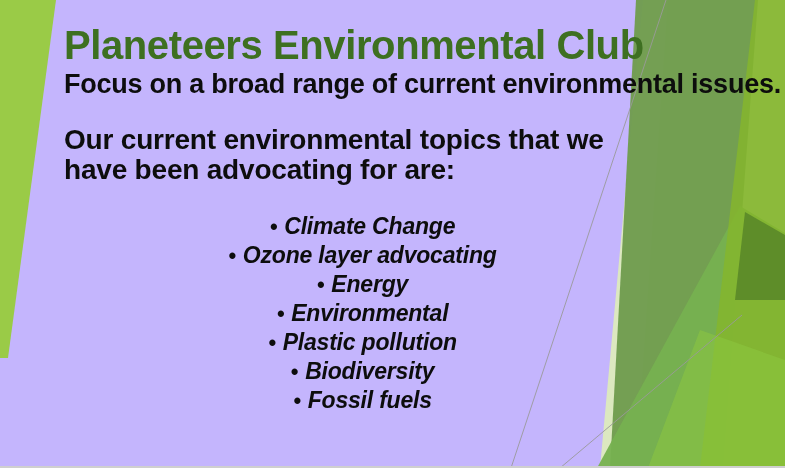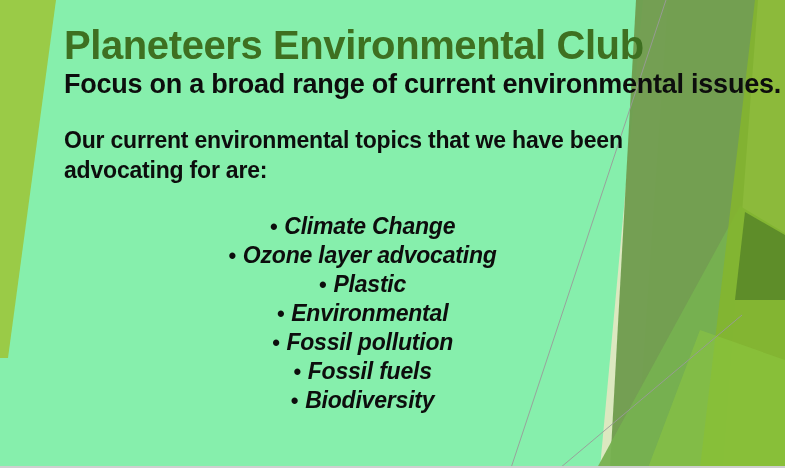--- a/index.html
+++ b/index.html
@@ -9,21 +9,21 @@
     background: #ffffff;
   }
   body {
     font-family: "Liberation Sans", sans-serif;
   }
 
   #slide {
     position: relative;
     width: 785px;
     height: 468px;
-    background: #86efac;
+    background: #c4b5fd;
     overflow: hidden;
     box-sizing: border-box;
     border-bottom: 2px solid #cfcfcf;
   }
 
   
   #deco-left, #deco-right, #deco-lines {
     position: absolute;
     top: 0;
     left: 0;
@@ -77,21 +77,21 @@
   #body-block {
     position: absolute;
     left: 64px;
     top: 125px;
     width: 560px;
   }
 
   .body-para {
     margin: 0;
     font-family: "Liberation Sans", sans-serif;
-    font-size: 23px;
+    font-size: 28px;
     line-height: 30px;
     font-weight: bold;
     color: #0d0d0d;
     letter-spacing: -0.2px;
   }
 
   #bullet-block {
     position: absolute;
     left: 64px;
     top: 212px;
@@ -163,22 +163,22 @@
     </div>
 
     <div id="body-block">
       <p class="body-para">Our current environmental topics that we have been advocating for are:</p>
     </div>
 
     <div id="bullet-block">
       <ul id="bullet-list">
           <li><span class="bullet-mark">•</span><span>Climate Change</span></li>
           <li><span class="bullet-mark">•</span><span>Ozone layer advocating</span></li>
-          <li><span class="bullet-mark">•</span><span>Plastic</span></li>
+          <li><span class="bullet-mark">•</span><span>Energy</span></li>
           <li><span class="bullet-mark">•</span><span>Environmental</span></li>
-          <li><span class="bullet-mark">•</span><span>Fossil pollution</span></li>
+          <li><span class="bullet-mark">•</span><span>Plastic pollution</span></li>
+          <li><span class="bullet-mark">•</span><span>Biodiversity</span></li>
           <li><span class="bullet-mark">•</span><span>Fossil fuels</span></li>
-          <li><span class="bullet-mark">•</span><span>Biodiversity</span></li>
         </ul>
     </div>
 
   </div>
 </div>
 
 </body></html>

